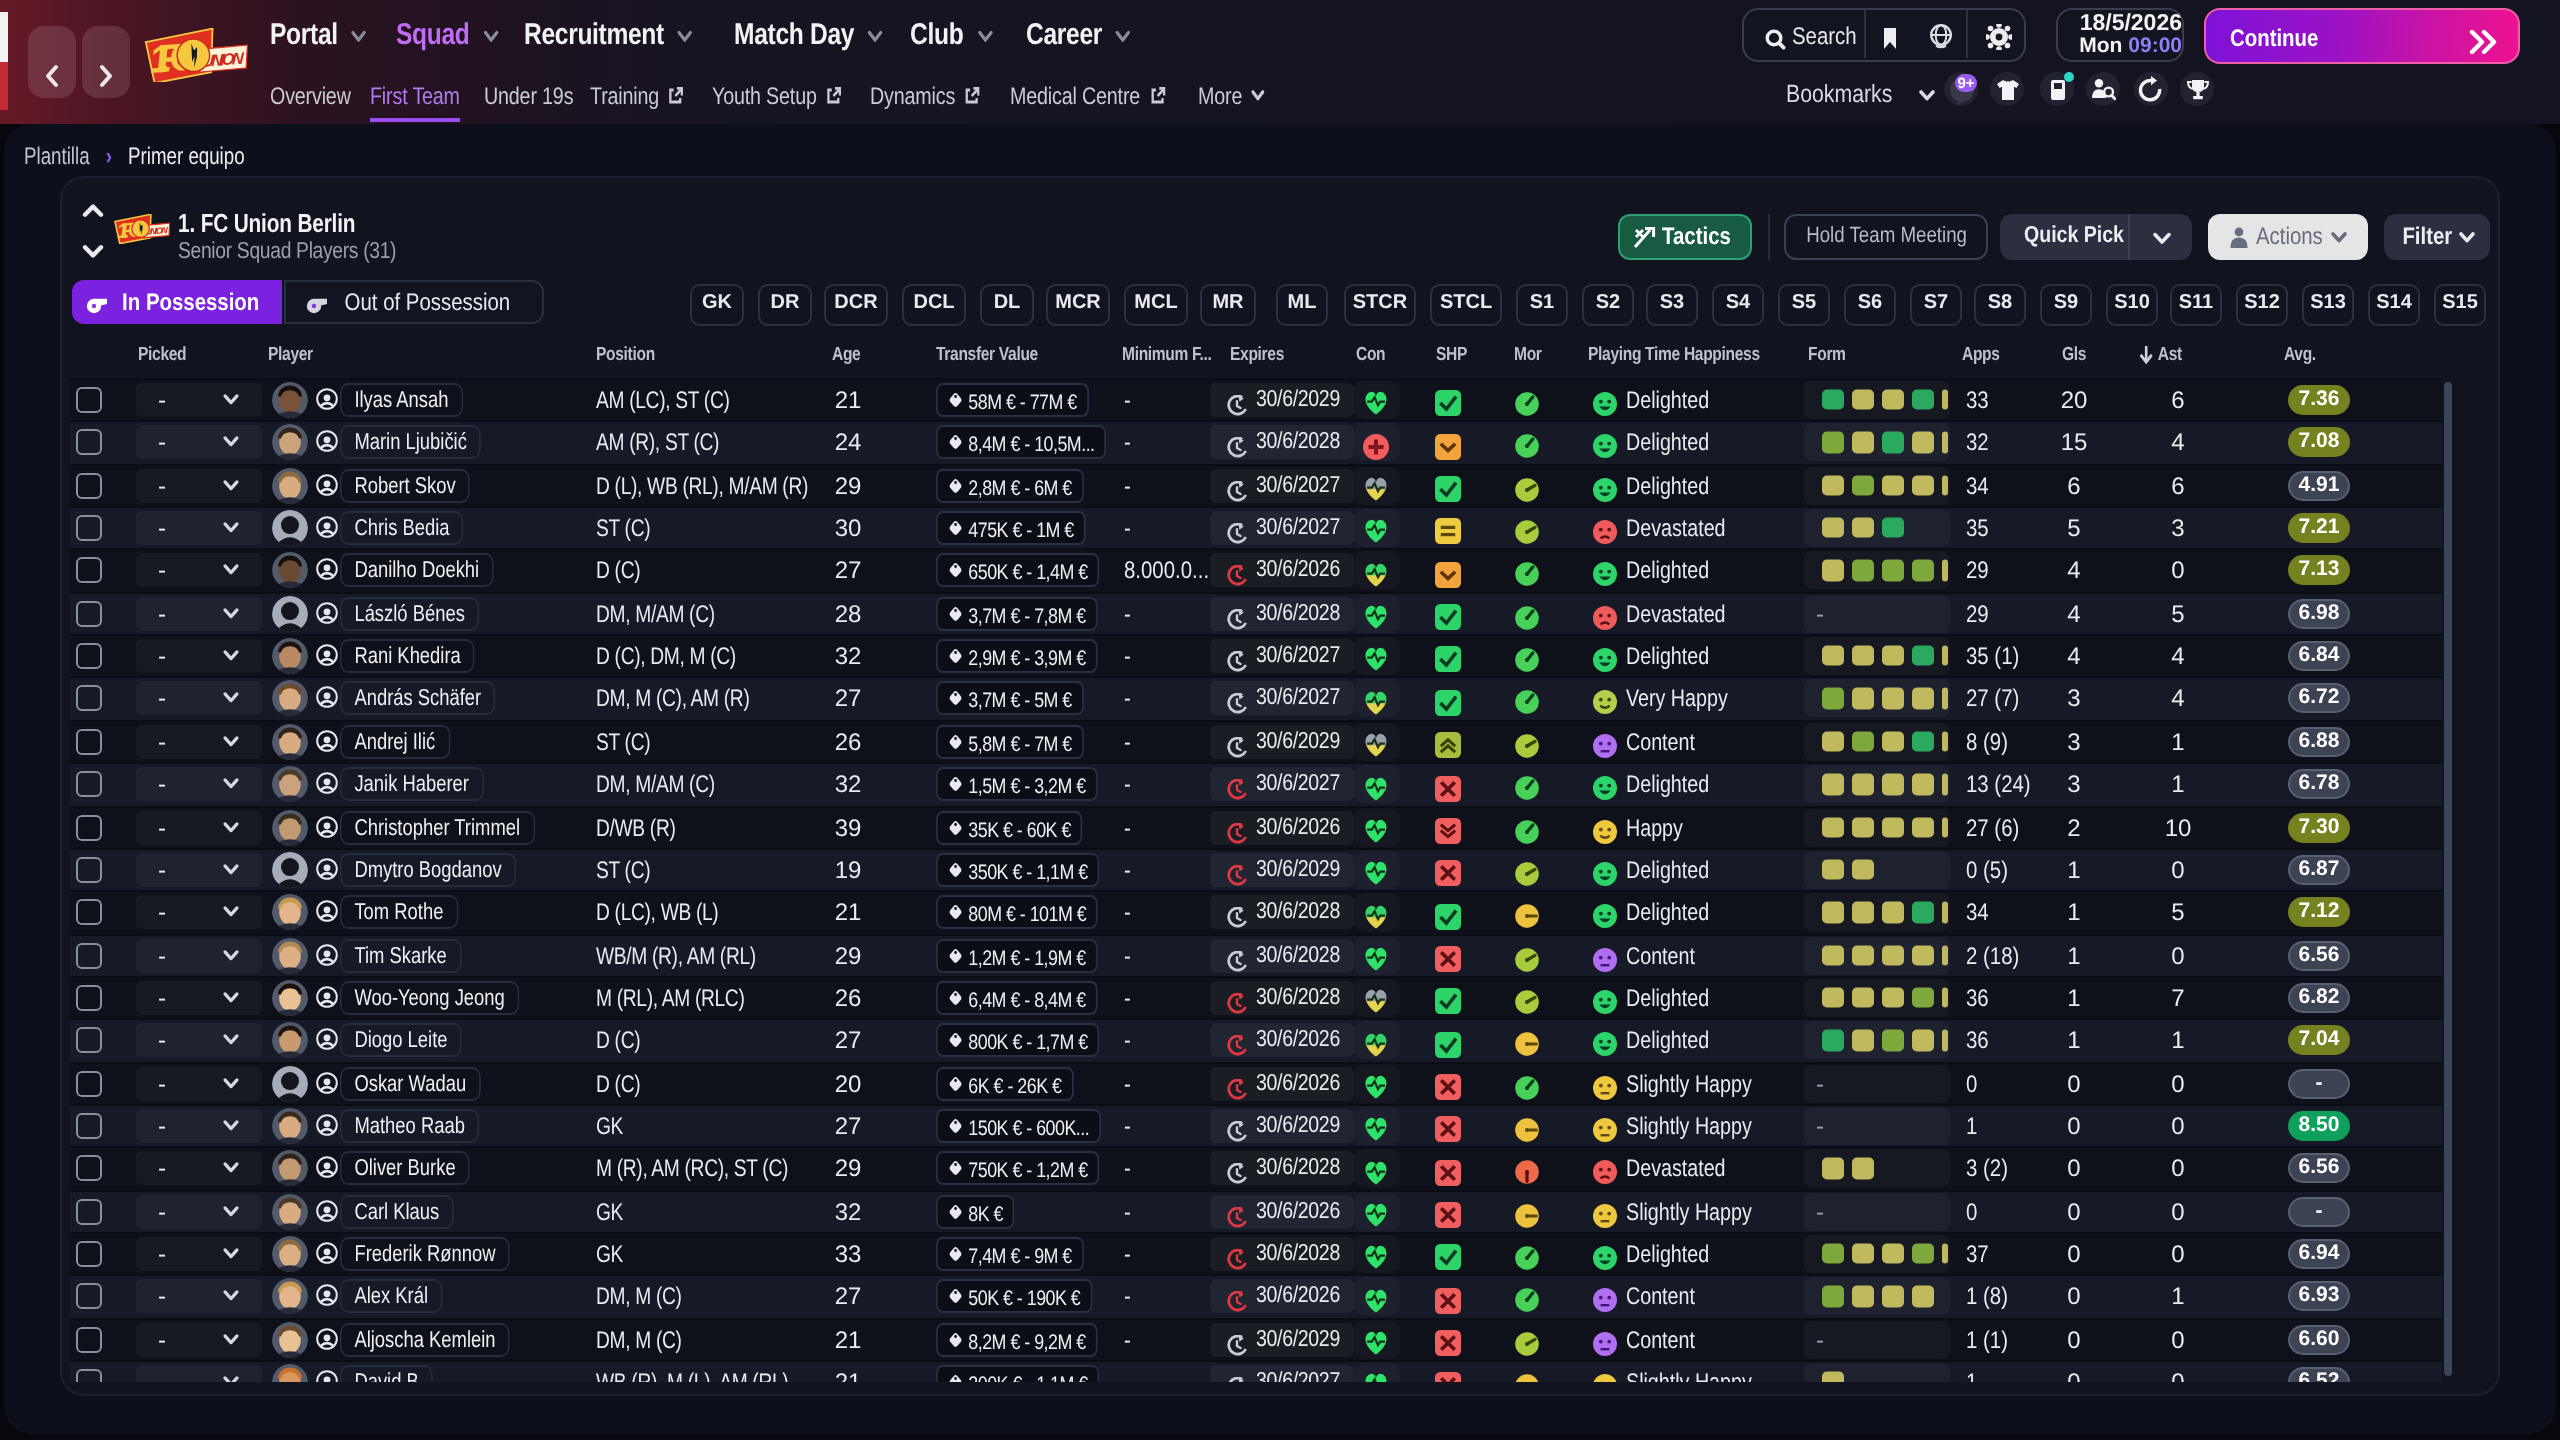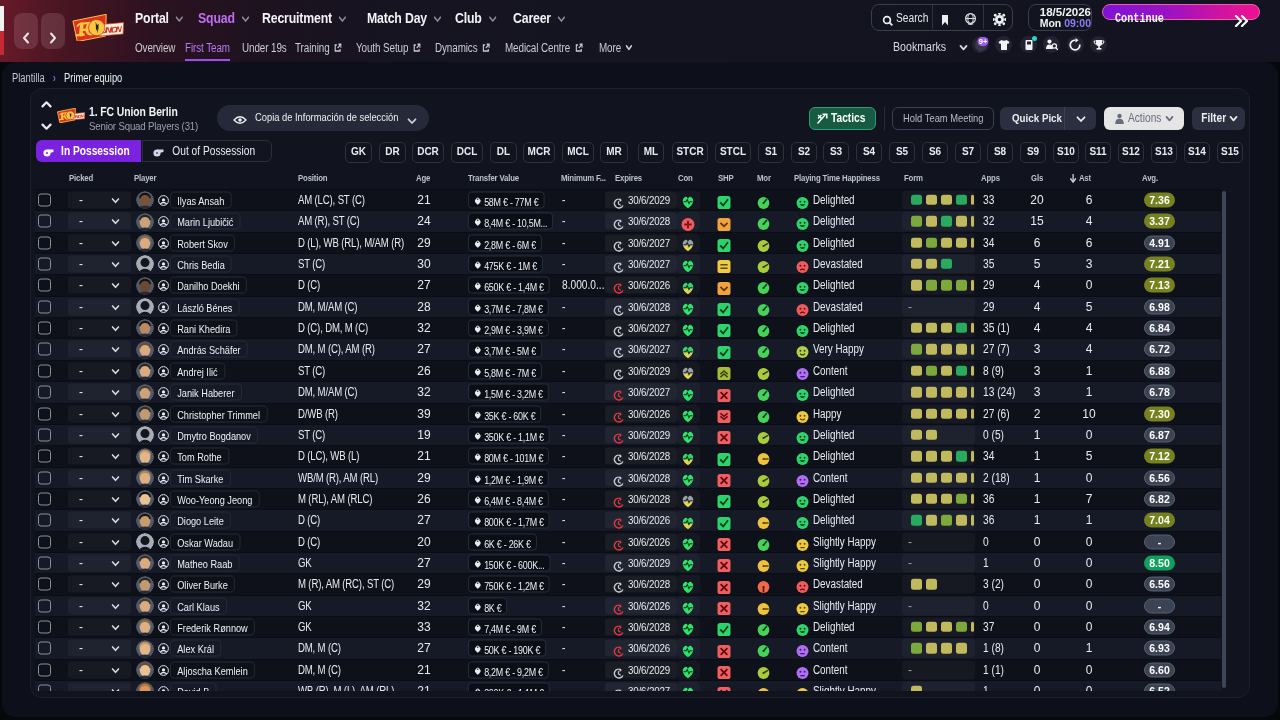--- a/index.html
+++ b/index.html
@@ -25,22 +25,22 @@
 .sn svg { margin-left:2px; margin-top:-2px; }
 .sn.ft { color:#b47bf0; padding-bottom:4px; border-bottom:2px solid #9a4ef0; }
 #searchbox { position:absolute; left:871px; top:4px; width:142px; height:27px; border:1.5px solid #3a3d4c;
   border-radius:8px; background:#12141f; }
 .sbsep { position:absolute; top:0; width:1px; height:24px; background:#2e3140; }
 #datebox { position:absolute; left:1028px; top:4px; width:64px; height:27px; border:1.5px solid #3a3d4c;
   border-radius:8px; background:#12141f; text-align:right; }
 #datebox .d1 { display:block; color:#f2f3f5; font-weight:bold; font-size:11.5px; margin-top:2px; line-height:11px; }
 #datebox .d2 { display:block; color:#f2f3f5; font-weight:bold; font-size:10.5px; line-height:11px; }
 #datebox .d2 i { color:#8f7ff5; font-style:normal; }
-#continue { position:absolute; left:1102px; top:4px; width:158px; height:16px; border-radius:8px;
-  background:linear-gradient(95deg,#7e12d8 0%,#9a12c4 42%,#cb13a4 72%,#ee1290 100%); border:1.5px solid #ef5fa8;font-family:Liberation Mono, monospace; }
+#continue { position:absolute; left:1102px; top:4px; width:158px; height:28px; border-radius:8px;
+  background:linear-gradient(95deg,#7e12d8 0%,#9a12c4 42%,#cb13a4 72%,#ee1290 100%); border:1.5px solid #ef5fa8; }
 #continue b { position:absolute; left:12px; top:6.5px; color:#fff; font-size:12px; }
 #continue .cc { position:absolute; right:9px; top:7px; }
 #bmrow { position:absolute; left:893px; top:40px; color:#d8dae2; font-size:12.5px; }
 .bmico { position:absolute; top:-4px; width:17px; height:17px; border-radius:50%; background:#232230; text-align:center; line-height:16px; }
 
 
 #outer { position:absolute; left:2px; top:62px; width:1276px; height:655px; background:#0d101a;
   border-radius:14px; }
 #crumb { position:absolute; left:10px; top:9px; font-size:12px; color:#c2c6d0; transform:scaleX(0.78); transform-origin:0 0; white-space:nowrap; }
 #crumb b { color:#eceef2; font-weight:normal; }
@@ -277,30 +277,20 @@
 <rect x="16.24" y="5.824000000000001" width="12.6" height="6.1152" fill="#fdf3d8" stroke="#e03022" stroke-width="0.6"></rect>
 <text x="16.8" y="10.6288" font-family="Liberation Sans, sans-serif" font-weight="bold" font-style="italic" font-size="4.368" fill="#d02a1e" textLength="11.200000000000001">UNION</text>
               </g>
 <text x="1.4000000000000001" y="11.0656" font-family="Liberation Sans, sans-serif" font-weight="bold" font-style="italic" font-size="10.4832" fill="#f7c73f" textLength="12.88">1.FC</text>
 <circle cx="13.299999999999999" cy="7.28" r="4.368" fill="#f7c73f" stroke="#d02a1e" stroke-width="0.6"></circle>
 <path d="M13.020000000000001 4.0768 l0.56 1.8928 l0.896 -0.7280000000000001 l-0.28 2.6208 l-1.008 2.7664 l0.392 -3.0576 l-0.784 1.4560000000000002 Z" fill="#1a1a1a"></path>
 </g>
           </svg></span>
       <div id="ttl">1. FC Union Berlin</div>
       <div id="sttl">Senior Squad Players (31)</div>
-      <div id="ddl">
-          <span style="position:absolute;left:16px;top:8px"><svg width="14" height="10" viewBox="0 0 14 10" style="">
-              <path d="M1 5.0 Q7.0 -1.5 13 5.0 Q7.0 11.5 1 5.0 Z" fill="none" stroke="#eceef2" stroke-width="1.3"></path>
-              <circle cx="7.0" cy="5.0" r="1.8" fill="#eceef2"></circle>
-            </svg></span>
-        <span style="position:absolute;left:38px;top:6px"><i class="cxl">Copia de Información de selección</i></span>
-        <span style="position:absolute;right:12px;top:9px"><svg width="10" height="10" viewBox="0 0 10 10" style="">
-              <path d="M1.5 3.3000000000000003 L5.0 7.0 L8.5 3.3000000000000003" stroke="#c9ccd4" stroke-width="1.8" fill="none" stroke-linecap="round" stroke-linejoin="round"></path>
-            </svg></span>
-        </div>
       <div class="btn" id="btactics"><svg width="12" height="12" viewBox="0 0 12 12" style="">
             <path d="M1.5 10.5 L9 2" stroke="#fff" stroke-width="1.5" fill="none"></path>
 <path d="M6.5 1.2 H10.8 V5.5" stroke="#fff" stroke-width="1.5" fill="none"></path>
 <path d="M2 2 L5.5 5.5 M2 5.5 L5.5 2" stroke="#fff" stroke-width="1.4"></path>
           </svg><i class="cx"> Tactics</i></div>
       <div id="bsep"></div>
       <div class="btn" id="bhtm"><i class="cx">Hold Team Meeting</i></div>
       <div class="btn" id="bqp"><i class="cxl">Quick Pick</i><span class="qdiv"></span><svg width="10" height="10" viewBox="0 0 10 10" style="">
             <path d="M1.5 3.3000000000000003 L5.0 7.0 L8.5 3.3000000000000003" stroke="#e8eaf0" stroke-width="1.8" fill="none" stroke-linecap="round" stroke-linejoin="round"></path>
           </svg></div>
@@ -522,21 +512,21 @@
             <span class="form">
               <span class="fsq" style="left:0px;background:#7da83c"></span>
               <span class="fsq" style="left:15px;background:#c0b95e"></span>
               <span class="fsq" style="left:30px;background:#2aaa5e"></span>
               <span class="fsq" style="left:45px;background:#c0b95e"></span>
               <span class="fsq" style="left:60px;width:3px;background:#c0b95e"></span>
             </span>
             <span class="apps">32</span>
             <span class="gls">15</span>
             <span class="ast">4</span>
-            <span class="avg ol">3.37</span>
+            <span class="avg ol">7.08</span>
           </div>
           <div class="row" style="top:43px;height:21px;background:#0e1119">
             <span class="cb"></span>
             <span class="selcell"></span>
             <span class="dash">-</span>
             <span class="rowchev"><svg width="9" height="9" viewBox="0 0 9 9" style="">
                 <path d="M1.5 2.97 L4.5 6.3 L7.5 2.97" stroke="#d6d9e0" stroke-width="1.6" fill="none" stroke-linecap="round" stroke-linejoin="round"></path>
               </svg></span>
             <span class="av"><svg width="18" height="18" viewBox="0 0 18 18" style="border-radius:50%">
                 <defs>

